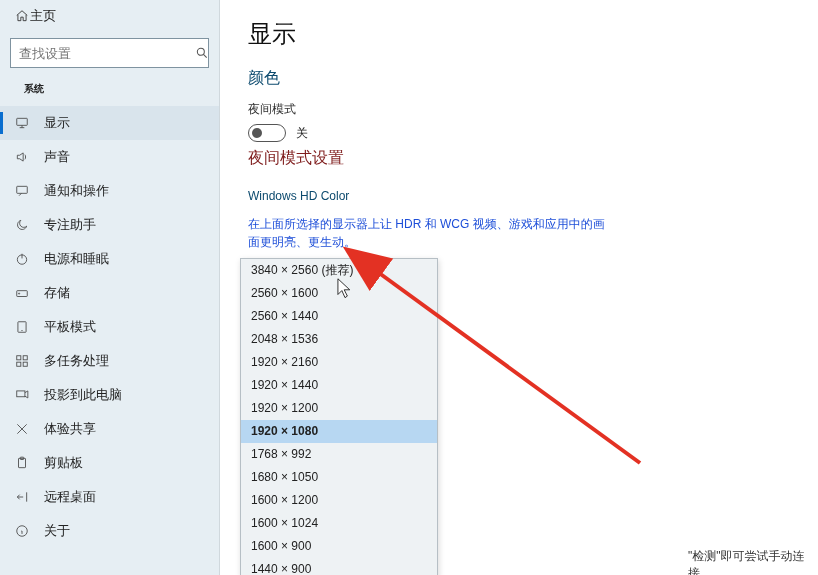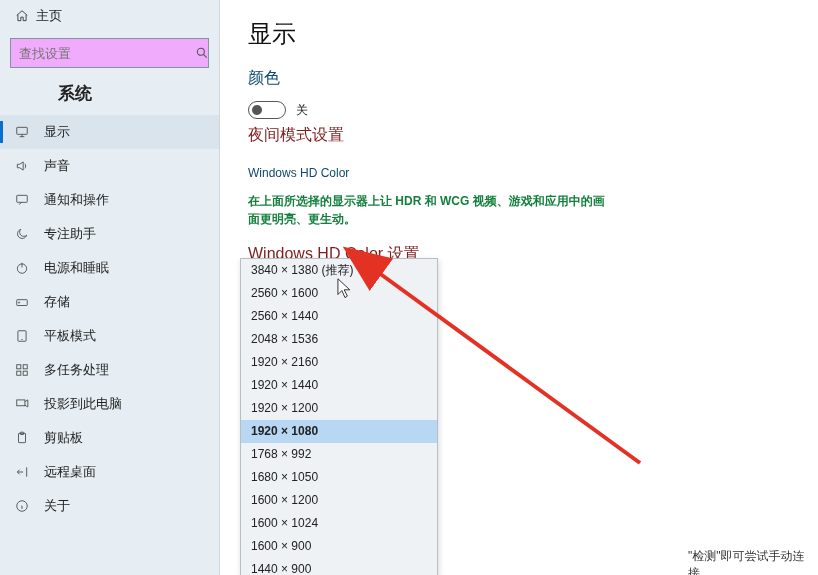--- a/index.html
+++ b/index.html
@@ -24,51 +24,50 @@
     width: 220px;
     height: 100%;
     background: #e6eef3;
     border-right: 1px solid #d0d8dd;
     display: flex;
     flex-direction: column;
   }
   .home-row {
     display: flex;
     align-items: center;
-    gap: 6px;
+    gap: 0;
     padding: 8px 14px 8px 14px;
     height: 32px;
   }
   .home-row .ic { width: 16px; display:flex; align-items:center; justify-content:center; color:#3a3a3a; }
   .home-row span { font-size: 13px; color:#222; }
   .search-wrap { padding: 6px 10px 8px 10px; }
   .search {
     display: flex;
     align-items: center;
     height: 30px;
-    background: #f0abfc;
+    background: #ffffff;
     border: 1px solid #7f93a0;
     padding: 0 8px;
     justify-content: space-between;
   }
   .search input {
     border: none;
     outline: none;
     font-size: 13px;
     flex: 1;
     color: #666;
     background: transparent;
   }
   .search .ic { color:#555; display:flex; }
   .cat-label {
     padding: 6px 14px 10px 24px;
-    font-size: 17px;
+    font-size: 10px;
     color: #222;
     font-weight: 600;
-    margin-left: 34px;
   }
   .nav { overflow-y: auto; flex: 1; }
   .nav-item {
     display: flex;
     align-items: center;
     gap: 14px;
     height: 34px;
     padding: 0 14px;
     cursor: pointer;
     color: #222;
@@ -106,21 +105,21 @@
   }
   .toggle::after {
     content:"";
     position:absolute;
     width: 10px; height: 10px; border-radius:50%;
     background:#555;
     top: 3px; left: 3px;
   }
   .link { color:#7f1d1d; font-size:16px; cursor:pointer; display:inline-block; }
   .spacer20 { height: 20px; }
-  .desc { font-size: 12px; color:#15803d; line-height: 1.5; max-width: 360px; margin-bottom: 16px; font-weight: bold;}
+  .desc { font-size: 12px; color:#1d4ed8; line-height: 1.5; max-width: 360px; margin-bottom: 16px;}
   .desc-tail { font-size:12px; color:#333; position:absolute; left: 468px; top: 548px; }
   .resolution-list {
     position: absolute;
     top: 258px;
     left: 240px;
     width: 198px;
     background: #eef2f4;
     border: 1px solid #b6bfc5;
     box-shadow: 1px 2px 6px rgba(0,0,0,0.15);
     max-height: 320px;
@@ -260,20 +259,28 @@
             <svg width="14" height="14" viewBox="0 0 24 24" fill="none" stroke="currentColor" stroke-width="1.5">
               <rect x="3" y="5" width="14" height="10"></rect>
               <path d="M17 8l5-3v12l-5-3"></path>
             </svg>
           </span>
           <span>投影到此电脑</span>
         </div>
         <div class="nav-item">
           <span class="ic">
             <svg width="14" height="14" viewBox="0 0 24 24" fill="none" stroke="currentColor" stroke-width="1.5">
+              <path d="M4 4l16 16M4 20L20 4"></path>
+            </svg>
+          </span>
+          <span>体验共享</span>
+        </div>
+        <div class="nav-item">
+          <span class="ic">
+            <svg width="14" height="14" viewBox="0 0 24 24" fill="none" stroke="currentColor" stroke-width="1.5">
               <rect x="6" y="4" width="12" height="16" rx="1"></rect>
               <rect x="9" y="2" width="6" height="4" rx="1"></rect>
             </svg>
           </span>
           <span>剪贴板</span>
         </div>
         <div class="nav-item">
           <span class="ic">
             <svg width="14" height="14" viewBox="0 0 24 24" fill="none" stroke="currentColor" stroke-width="1.5">
               <path d="M4 12l4-4M4 12l4 4M4 12h10"></path>
@@ -292,37 +299,38 @@
           <span>关于</span>
         </div>
       </nav>
   </aside>
 
   <main class="main">
     <h1 class="page-title">显示</h1>
 
     <h2 class="section-h2">颜色</h2>
 
+    <div class="label">夜间模式</div>
     <div class="toggle-row">
       <div class="toggle"></div>
       <span style="font-size:12px;">关</span>
     </div>
     <a class="link">夜间模式设置</a>
 
     <div class="spacer20"></div>
 
     <h2 class="section-h2" style="font-size:12px;">Windows HD Color</h2>
     <p class="desc">在上面所选择的显示器上让 HDR 和 WCG 视频、游戏和应用中的画面更明亮、更生动。</p>
     <a class="link">Windows HD Color 设置</a>
 
     <span class="desc-tail">"检测"即可尝试手动连接。</span>
   </main>
 
   <div class="resolution-list" id="resList">
-      <div class="opt">3840 × 1380 (推荐)</div>
+      <div class="opt">3840 × 2560 (推荐)</div>
       <div class="opt">2560 × 1600</div>
       <div class="opt">2560 × 1440</div>
       <div class="opt">2048 × 1536</div>
       <div class="opt">1920 × 2160</div>
       <div class="opt">1920 × 1440</div>
       <div class="opt">1920 × 1200</div>
       <div class="opt selected">1920 × 1080</div>
       <div class="opt">1768 × 992</div>
       <div class="opt">1680 × 1050</div>
       <div class="opt">1600 × 1200</div>

